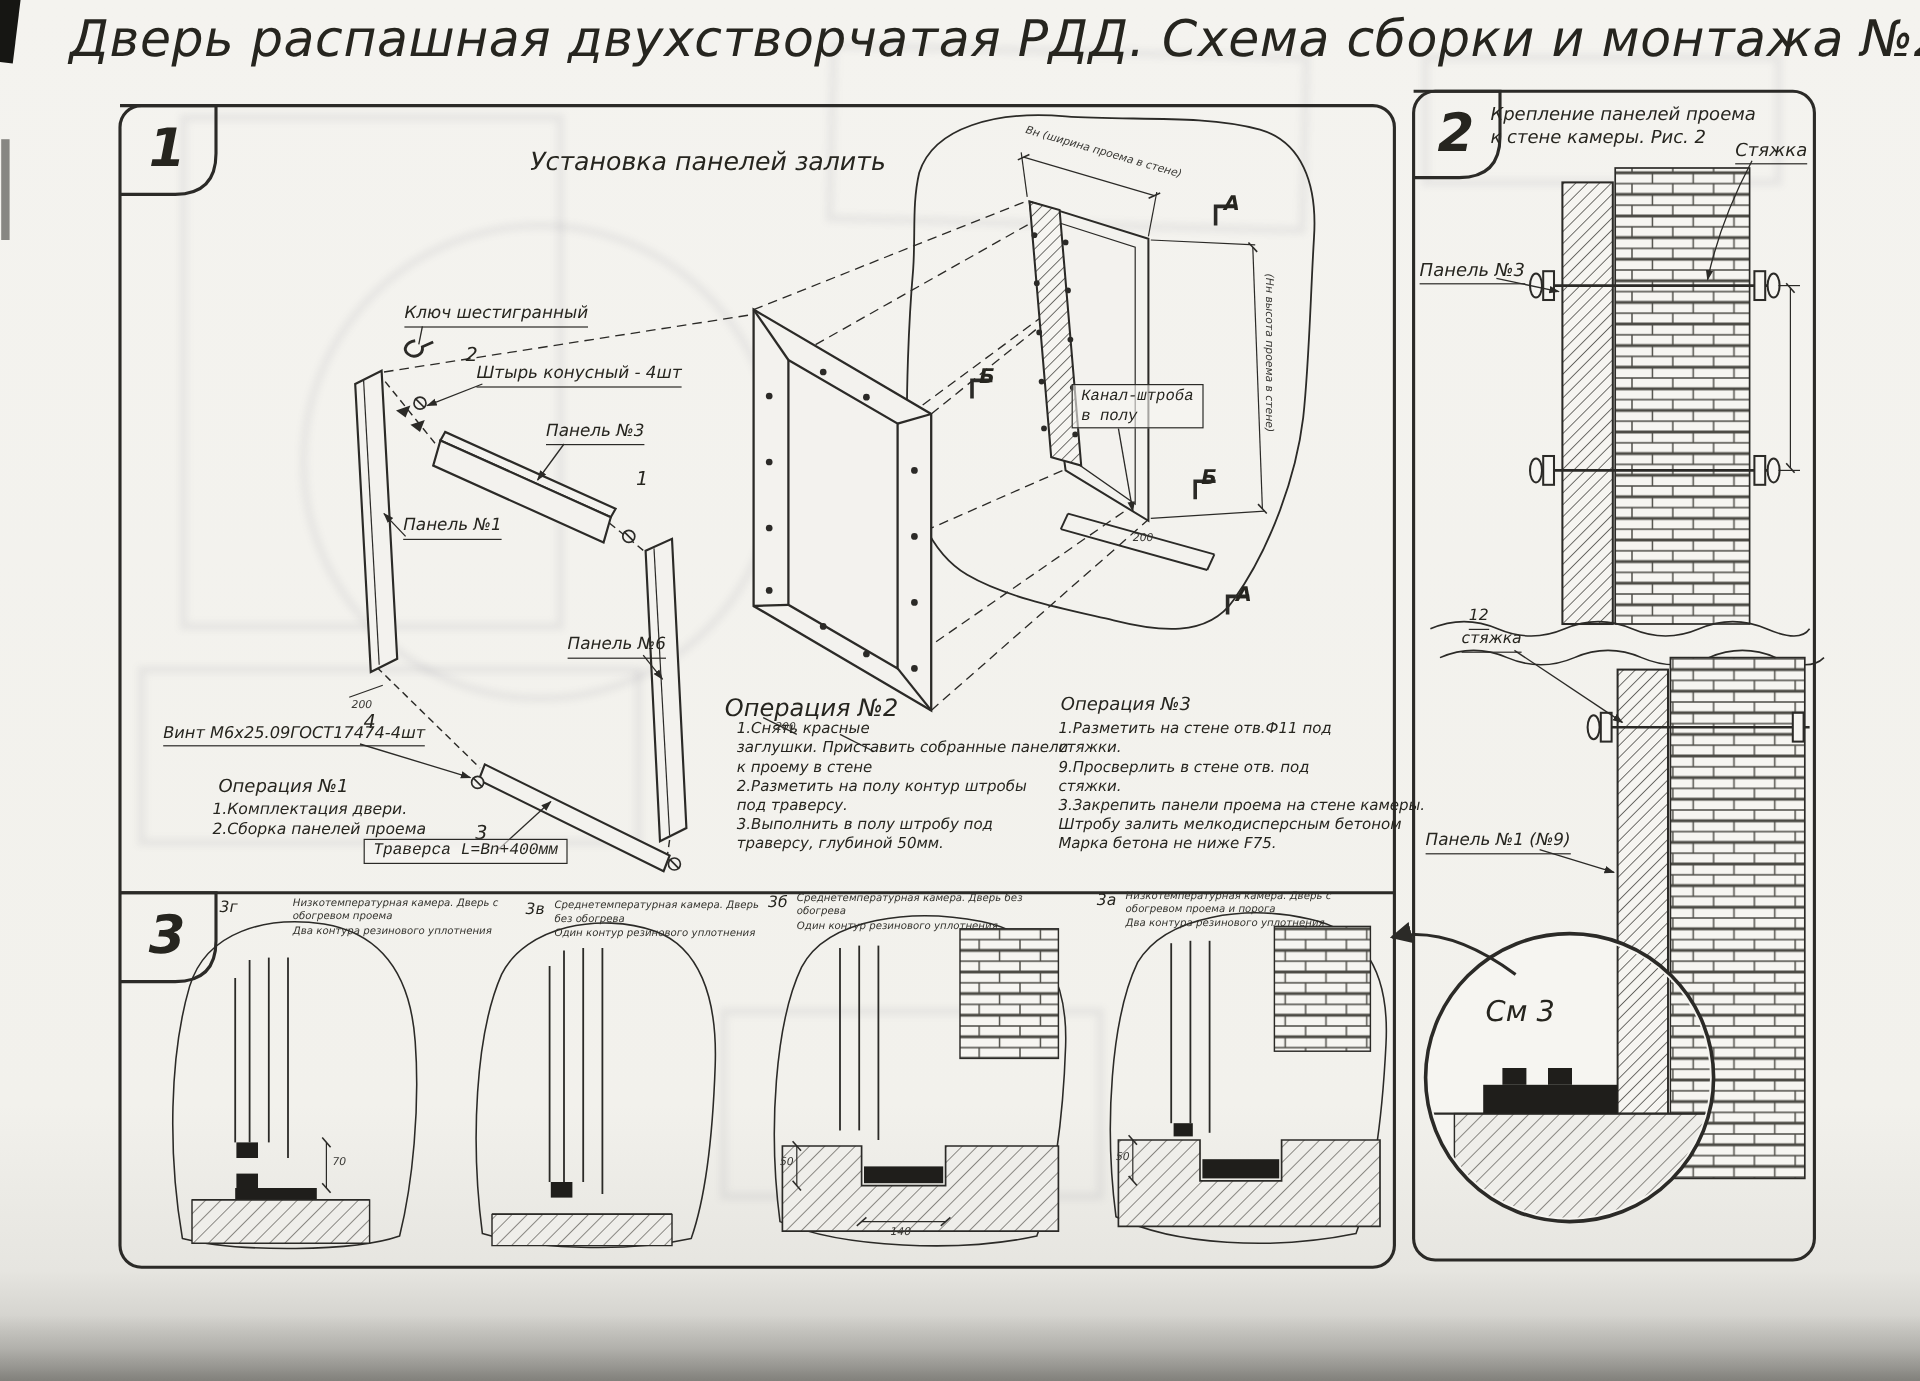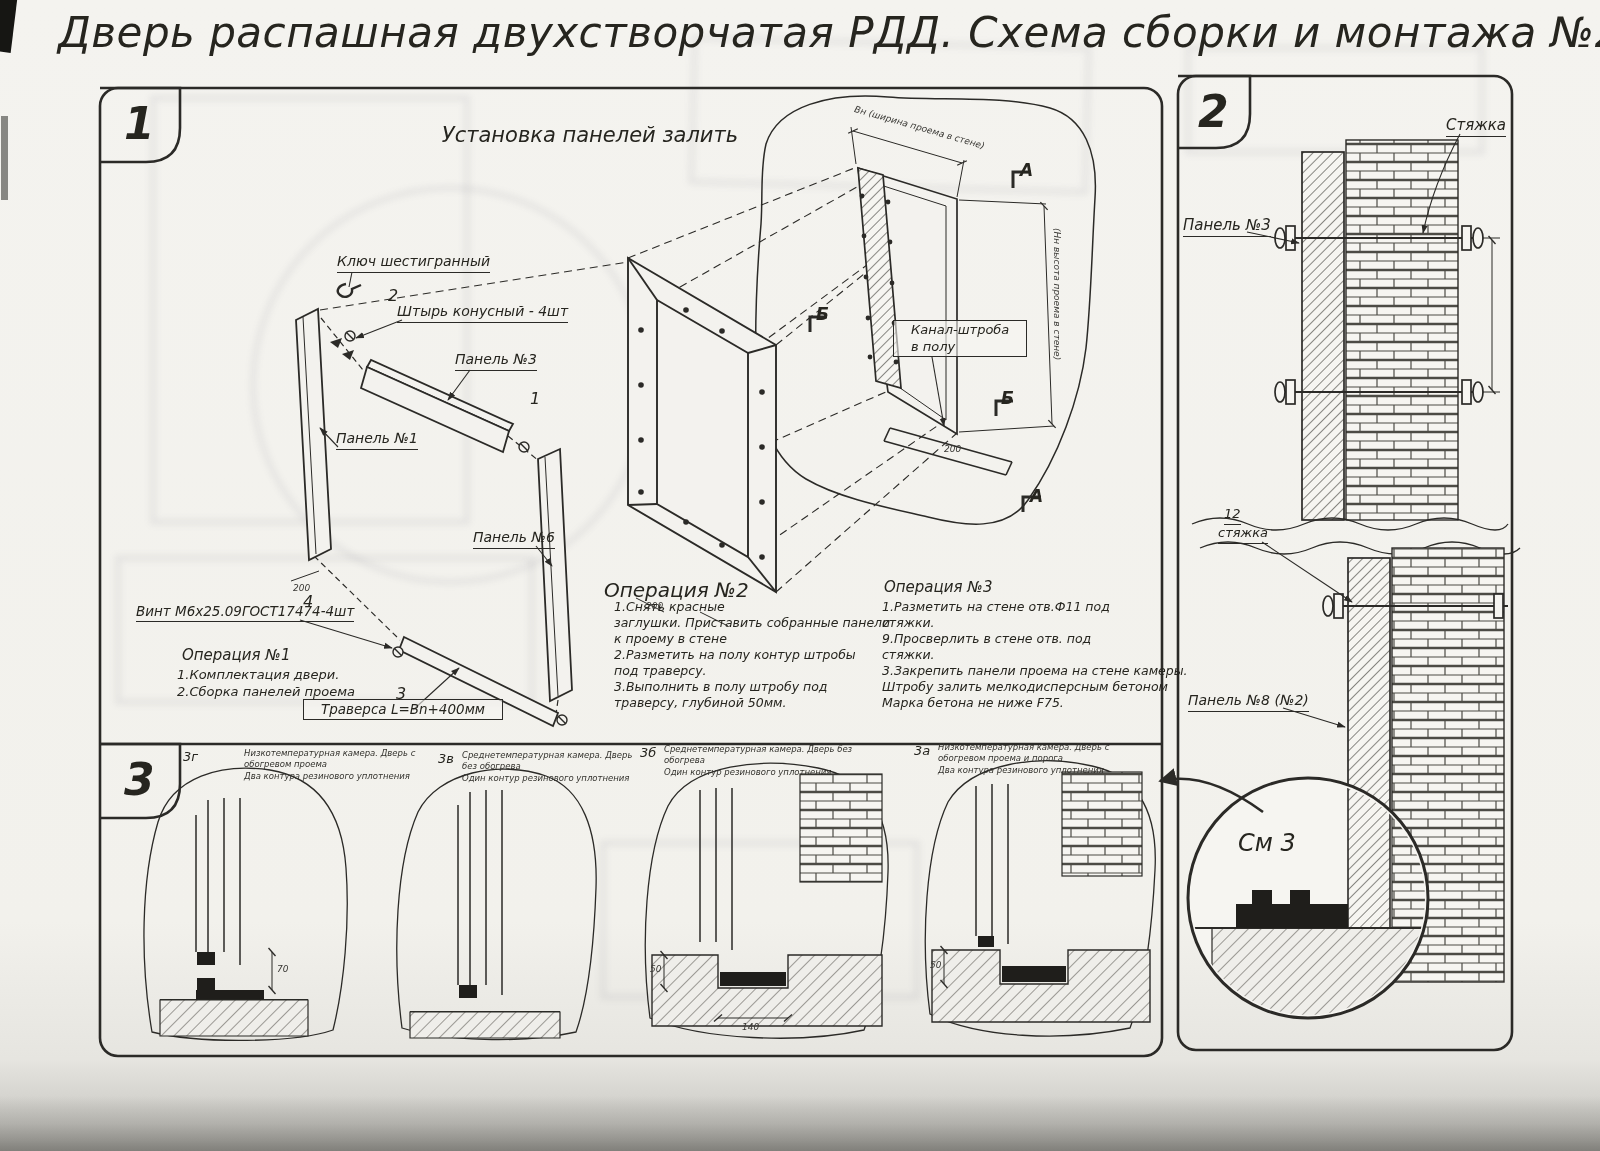--- a/index.html
+++ b/index.html
@@ -4,21 +4,21 @@
 <style>
   * { box-sizing: border-box; }
   html,body { margin:0; padding:0; background:#97968f; }
   .sheet {
     position:relative; width:1600px; height:1151px; overflow:hidden;
     background:linear-gradient(180deg,#f4f3ef 0%,#f2f1ec 80%,#e6e5e0 92%,#c2c1bc 99%,#aeada8 100%);
     font-family:"DejaVu Sans", sans-serif; color:#26251f;
   }
   .t { position:absolute; font-style:italic; white-space:pre-line; line-height:1.28; }
   .u { border-bottom:1.5px solid #2b2a27; padding-bottom:1px; }
-  .box { border:1.5px solid #2b2a27; padding:1px 17px; background:rgba(246,245,241,.6); }
+  .box { border:1.5px solid #2b2a27; padding:1px 7px; background:rgba(246,245,241,.6);font-family:Liberation Mono, monospace; }
   .c { text-align:center; }
   .num { font-size:44px; font-weight:bold; }
   .dim { font-size:9px; color:#3a3935; }
   .cap { font-size:8.5px; line-height:1.35; color:#33322d; }
   .title { font-size:42px; letter-spacing:.5px; white-space:nowrap; }
   .ghost { position:absolute; border:6px solid rgba(95,95,110,.18); filter:blur(3px); opacity:.5; pointer-events:none; }
   svg.art { position:absolute; left:0; top:0; }
 </style>
 </head>
 <body>
@@ -342,25 +342,27 @@
   <div class="t" style="left:1030px; top:486px; font-size:17px; font-weight:bold;">А</div>
   <div class="t" style="left:816px; top:304px; font-size:17px; font-weight:bold;">Б</div>
   <div class="t" style="left:1001px; top:388px; font-size:17px; font-weight:bold;">Б</div>
 
   <div class="t dim" style="left:856px; top:104px; transform:rotate(16deg); transform-origin:left top;">Вн (ширина проема в стене)</div>
   <div class="t dim" style="left:1062px; top:228px; transform:rotate(90deg); transform-origin:left top;">(Нн высота проема в стене)</div>
   <div class="t dim" style="left:293px; top:583px;">200</div>
   <div class="t dim" style="left:646px; top:601px;">200</div>
   <div class="t dim" style="left:944px; top:444px;">200</div>
 
+  <div class="t" style="left:1242px; top:86px; font-size:15px;">Крепление панелей проема
+к стене камеры. Рис. 2</div>
   <div class="t u" style="left:1446px; top:116px; font-size:15px;">Стяжка</div>
   <div class="t u" style="left:1183px; top:216px; font-size:15px;">Панель №3</div>
   <div class="t u" style="left:1224px; top:506px; font-size:13px;">12</div>
   <div class="t u" style="left:1218px; top:525px; font-size:13px;">стяжка</div>
-  <div class="t u" style="left:1188px; top:692px; font-size:14px;">Панель №8 (№2)</div>
+  <div class="t u" style="left:1188px; top:692px; font-size:14px;">Панель №1 (№9)</div>
   <div class="t" style="left:1238px; top:828px; font-size:24px;">См 3</div>
 
   <div class="t" style="left:183px; top:749px; font-size:13px;">3г</div>
   <div class="t cap" style="left:220px; top:748px; width:180px;margin-left:24px;">Низкотемпературная камера. Дверь с обогревом проема
 Два контура резинового уплотнения</div>
   <div class="t" style="left:438px; top:751px; font-size:13px;">3в</div>
   <div class="t cap" style="left:462px; top:750px; width:180px;">Среднетемпературная камера. Дверь без обогрева
 Один контур резинового уплотнения</div>
   <div class="t" style="left:640px; top:745px; font-size:13px;">3б</div>
   <div class="t cap" style="left:664px; top:744px; width:190px;">Среднетемпературная камера. Дверь без обогрева

